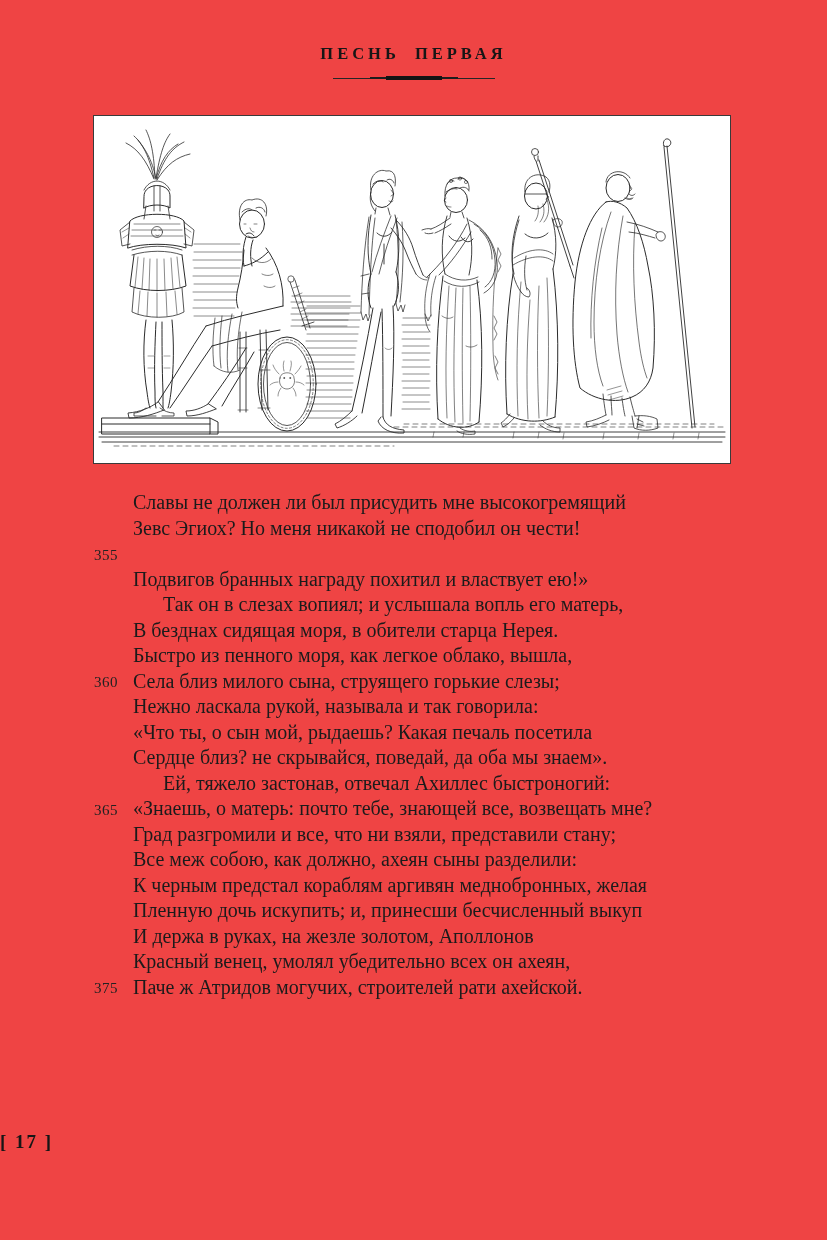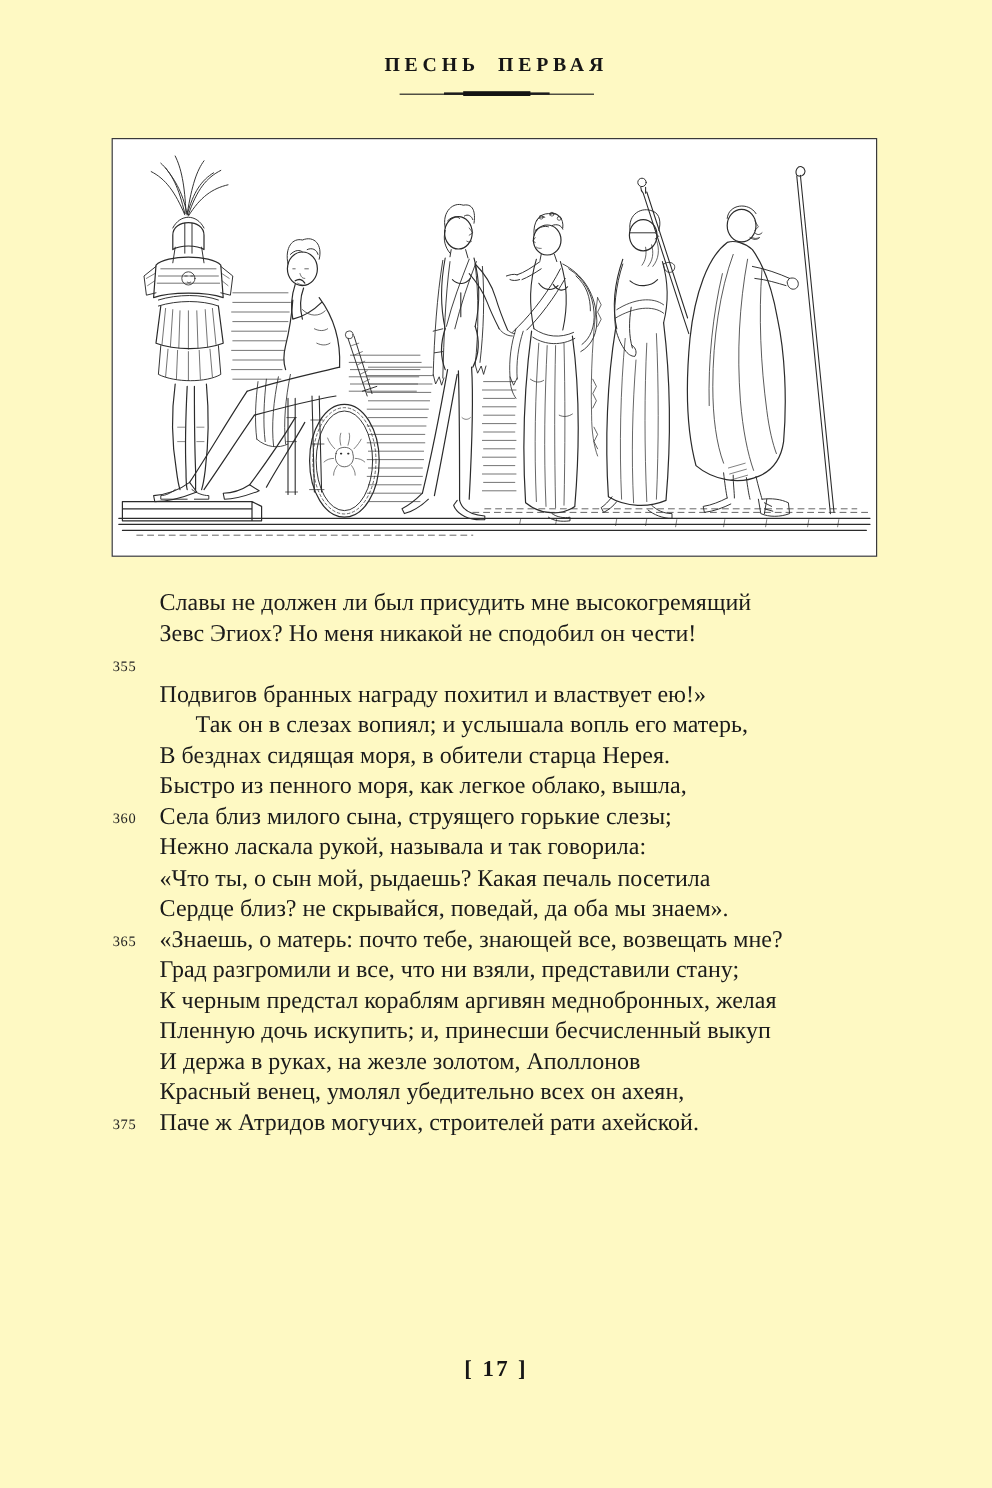--- a/index.html
+++ b/index.html
@@ -1,18 +1,18 @@
 <!DOCTYPE html>
 <html><head>
 <meta charset="utf-8">
 <style>
   html,body{margin:0;padding:0;background:#e8e8e8;}
   .page{
     position:relative;width:827px;height:1240px;margin:0 auto;
-    background:#fef9c3;color:#1b1b1b;
+    background:#ef4444;color:#1b1b1b;
     font-family:"Liberation Serif","DejaVu Serif",serif;
     overflow:hidden;
   }
   
   .running-head{
     position:absolute;top:44px;left:0;width:100%;text-align:center;
     font-size:16.5px;font-weight:bold;letter-spacing:4px;word-spacing:7px;
     color:#161616;
   }
   .ornament{
@@ -28,27 +28,27 @@
     border:1.5px solid #3a3a3a;background:#fff;box-sizing:content-box;margin:0;
   }
   .plate svg{display:block;width:636px;height:347px;}
   
   .poem{position:absolute;left:0;top:490px;width:716px;font-size:20px;line-height:25.5px;}
   .stanza{margin:0;}
   .stanza + .stanza{}
   .vline{position:relative;white-space:nowrap;height:25.5px;}
   .vline .num{
     position:absolute;left:94px;top:1.5px;width:36px;
-    font-size:12px;letter-spacing:0.5px;color:#222;
+    font-size:15px;letter-spacing:0.5px;color:#222;
   }
   .vline .txt{display:inline-block;padding-left:133px;}
   .vline.indent .txt{padding-left:163px;}
   
   .folio{
-    position:absolute;top:1131px;left:0;width:100%;text-align:center;
+    position:absolute;top:1131px;left:0;width:100%;
     font-size:19px;font-weight:bold;letter-spacing:2px;color:#161616;
   }
 </style>
 </head>
 <body>
 
 <div class="page">
 
   <div class="running-head">ПЕСНЬ ПЕРВАЯ</div>
   <div class="ornament">
@@ -193,22 +193,24 @@
       <div class="stanza">
         <div class="vline indent"><span class="txt">Так он в слезах вопиял; и услышала вопль его матерь,</span></div>
         <div class="vline"><span class="txt">В безднах сидящая моря, в обители старца Нерея.</span></div>
         <div class="vline"><span class="txt">Быстро из пенного моря, как легкое облако, вышла,</span></div>
         <div class="vline"><span class="num">360</span><span class="txt">Села близ милого сына, струящего горькие слезы;</span></div>
         <div class="vline"><span class="txt">Нежно ласкала рукой, называла и так говорила:</span></div>
         <div class="vline"><span class="txt">«Что ты, о сын мой, рыдаешь? Какая печаль посетила</span></div>
         <div class="vline"><span class="txt">Сердце близ? не скрывайся, поведай, да оба мы знаем».</span></div>
       </div>
       <div class="stanza">
+        <div class="vline indent"><span class="txt">Ей, тяжело застонав, отвечал Ахиллес быстроногий:</span></div>
         <div class="vline"><span class="num">365</span><span class="txt">«Знаешь, о матерь: почто тебе, знающей все, возвещать мне?</span></div>
         <div class="vline"><span class="txt">Град разгромили и все, что ни взяли, представили стану;</span></div>
+        <div class="vline"><span class="txt">Все меж собою, как должно, ахеян сыны разделили:</span></div>
         <div class="vline"><span class="txt">К черным предстал кораблям аргивян меднобронных, желая</span></div>
         <div class="vline"><span class="txt">Пленную дочь искупить; и, принесши бесчисленный выкуп</span></div>
         <div class="vline"><span class="txt">И держа в руках, на жезле золотом, Аполлонов</span></div>
         <div class="vline"><span class="txt">Красный венец, умолял убедительно всех он ахеян,</span></div>
         <div class="vline"><span class="num">375</span><span class="txt">Паче ж Атридов могучих, строителей рати ахейской.</span></div>
       </div>
     </main>
 
   <div class="folio">[ 17 ]</div>
 

